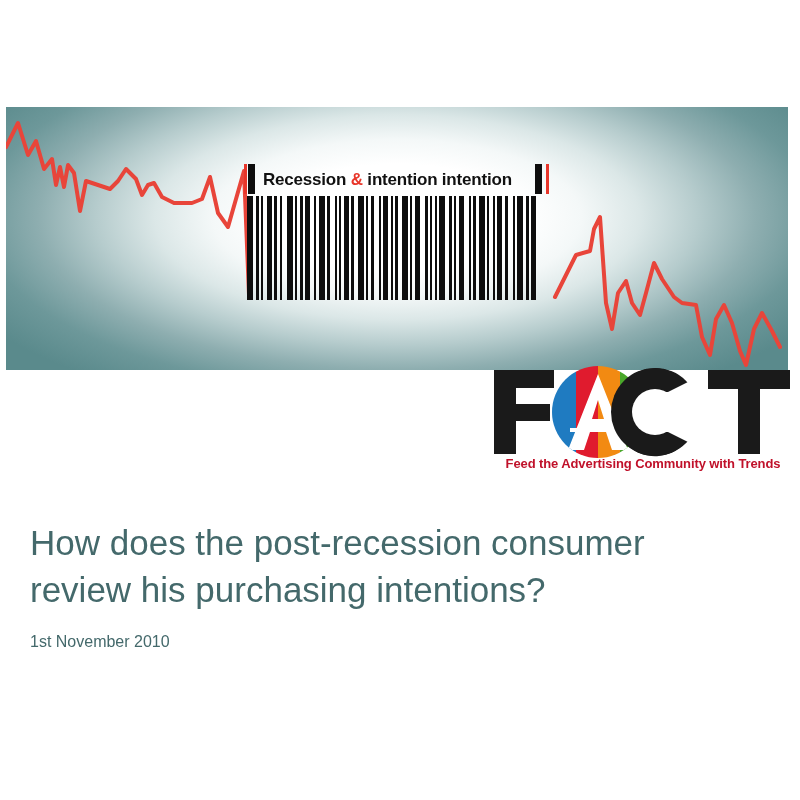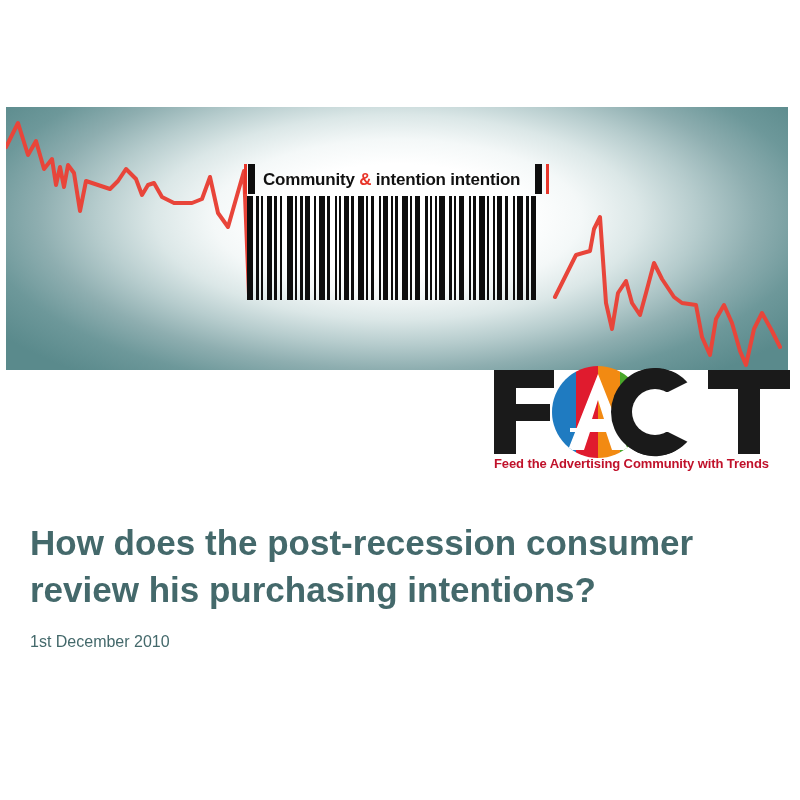--- a/index.html
+++ b/index.html
@@ -119,39 +119,40 @@
     left: 0;
     top: 0;
     width: 300px;
     height: 92px;
   }
   #fact-tagline {
     position: absolute;
     left: 2px;
     top: 90px;
     width: 298px;
+    text-align: center;
     font-family: "Liberation Sans", sans-serif;
     font-weight: bold;
     font-size: 13px;
     letter-spacing: -0.1px;
     color: #c0112a;
     white-space: nowrap;
   }
 
   
   #title-block {
     position: absolute;
     left: 30px;
     top: 520px;
     width: 740px;
   }
   #deck-title {
     font-family: "Liberation Sans", sans-serif;
     font-size: 35px;
-    font-weight: bold;
+    font-weight: normal;
     line-height: 1.33;
     color: #44696b;
     margin: 0;
     white-space: pre-line;
   }
   #deck-date {
     margin-top: 20px;
     font-family: "Liberation Sans", sans-serif;
     font-size: 16px;
     color: #44696b;
@@ -170,21 +171,21 @@
 
   <div id="barcode-block" style="position:absolute;left:0;top:0;width:308px;height:136px;">
   </div>
 </div>
 
 <div id="barcode-block">
   <div id="barcode-title-bar">
     <div class="bc-edge"></div>
     <div class="bc-cap"></div>
     <div id="barcode-title-text">
-      <span>Community </span><span class="amp">&amp;</span><span> intention intention</span>
+      <span>Recession </span><span class="amp">&amp;</span><span> intention intention</span>
     </div>
     <div class="bc-right-caps">
       <div class="bc-cap"></div>
       <div class="bc-edge" style="height:136px;margin-left:4px;"></div>
     </div>
   </div>
   <div id="barcode-bars">
       <span style="left: 0px; width: 6px;"></span>
       <span style="left: 9px; width: 3px;"></span>
       <span style="left: 14px; width: 2px;"></span>
@@ -267,14 +268,14 @@
     <path d="M172,64 L212,84 L212,64 Z" fill="#ffffff"></path>
 
     <path d="M216,4 L298,4 L298,23 L268,23 L268,88 L246,88 L246,23 L216,23 Z" fill="#1a1a1a"></path>
   </svg>
   <div id="fact-tagline">Feed the Advertising Community with Trends</div>
 </div>
 
 <div id="title-block">
   <h1 id="deck-title">How does the post-recession consumer
 review his purchasing intentions?</h1>
-  <div id="deck-date">1st December 2010</div>
+  <div id="deck-date">1st November 2010</div>
 </div>
 
 </body></html>

